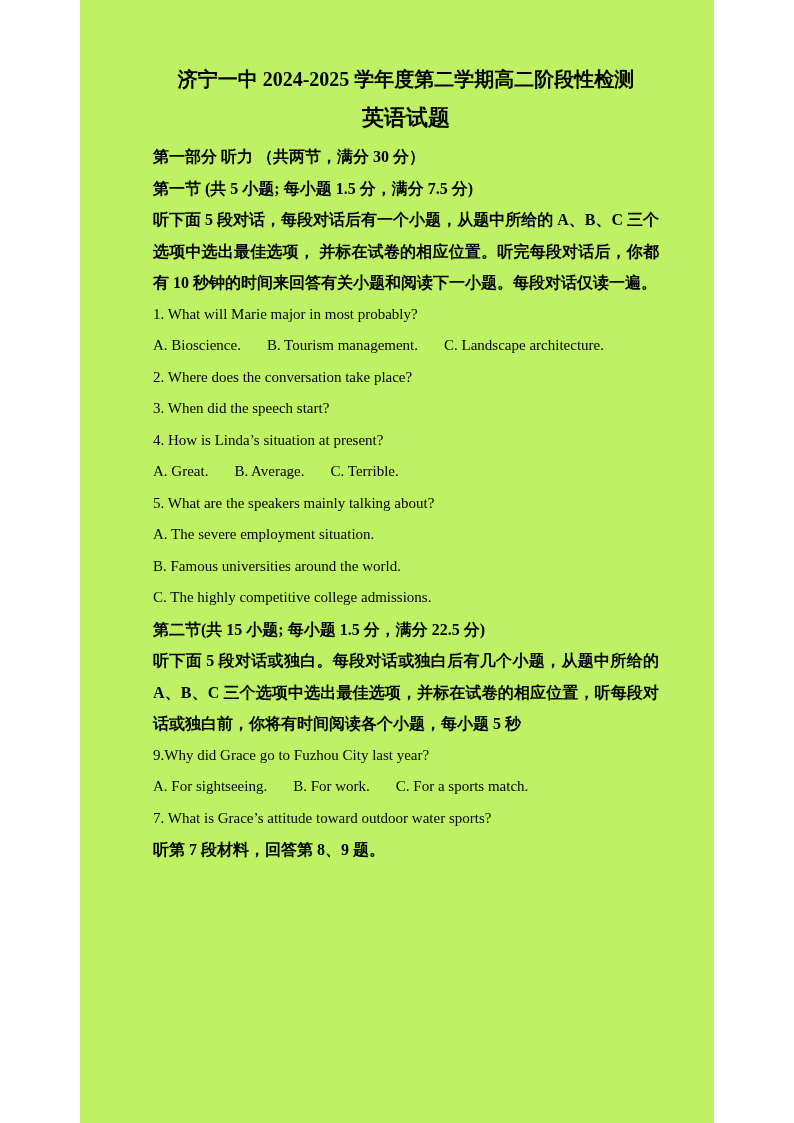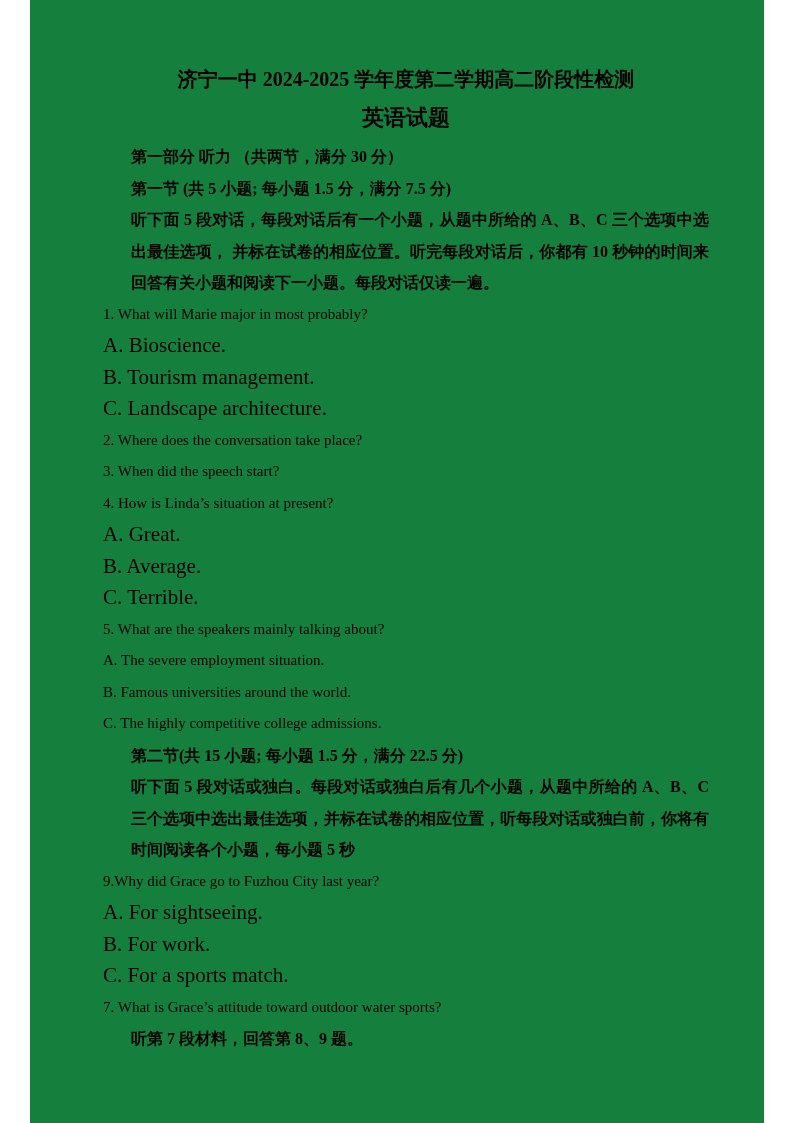--- a/index.html
+++ b/index.html
@@ -2,24 +2,24 @@
 <html><head>
 <meta charset="utf-8">
 <style>
   html, body {
     margin: 0;
     padding: 0;
     background: #ffffff;
   }
   .page {
     position: relative;
-    width: 734px;
+    width: 634px;
     height: 1123px;
     margin: 0 auto;
-    background: #15803d;
+    background: #bef264;
     box-sizing: border-box;
     padding: 66px 55px 0 73px;
     color: #000000;
     font-family: "Liberation Serif", "DejaVu Serif", serif;
     overflow: hidden;
   }
   .doc-title {
     font-size: 20px;
     font-weight: bold;
     text-align: center;
@@ -31,36 +31,34 @@
     font-weight: bold;
     text-align: center;
     line-height: 26px;
     margin: 0 0 10px 0;
   }
   p { margin: 0; }
   .cn {
     font-size: 16px;
     line-height: 31.5px;
     font-weight: bold;
-    margin-left: 28px;
   }
   .justify {
     text-align: justify;
     text-justify: inter-ideograph;
   }
   .en {
     font-size: 15px;
     line-height: 31.5px;
     font-weight: normal;
   }
   .options-row {
     display: flex;
-    flex-direction: column;
     column-gap: 26px;
-    font-size: 21px;
+    font-size: 15px;
     line-height: 31.5px;
     white-space: nowrap;
   }
 </style>
 </head>
 <body>
 
 <div class="page">
 
   <h1 class="doc-title">济宁一中 2024-2025 学年度第二学期高二阶段性检测</h1>

